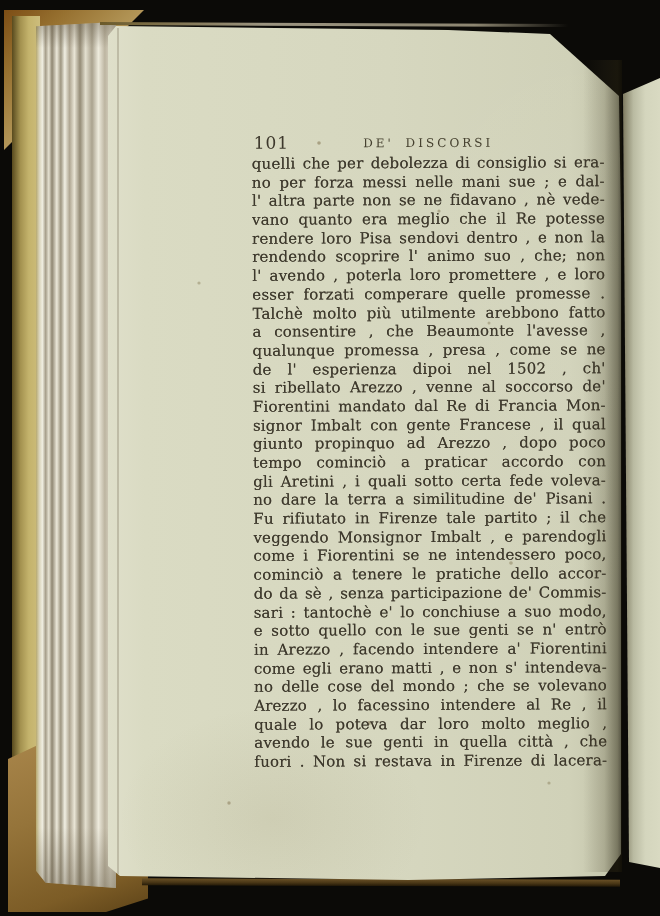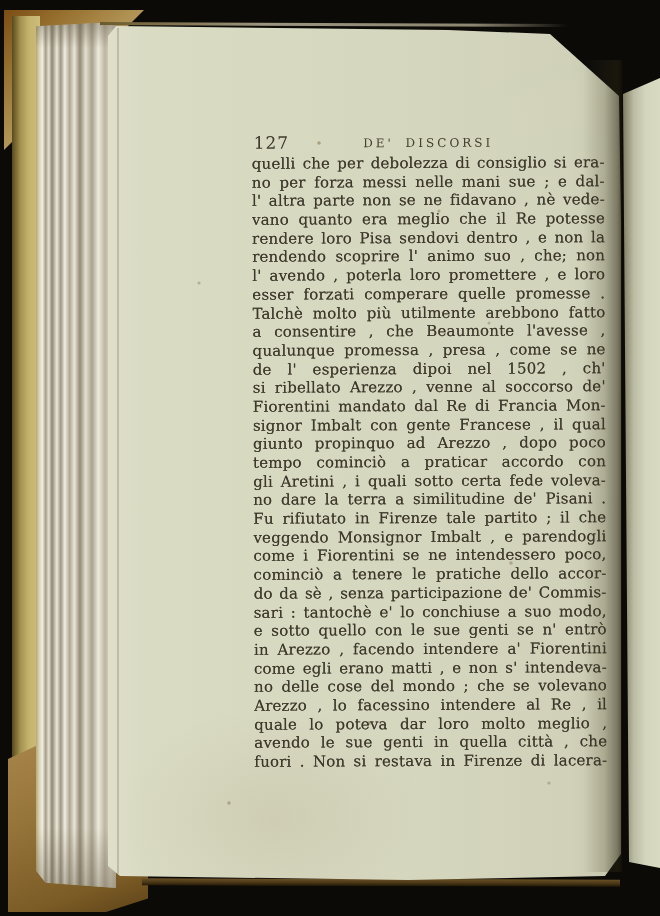--- a/index.html
+++ b/index.html
@@ -124,21 +124,21 @@
 
   <div class="top-edge-line"></div>
   <div class="bottom-edge-line"></div>
 
   <div class="main-page">
     <div class="underpage-line"></div>
     <div class="specks"></div>
 
     <div class="text-block">
       <div class="page-header">
-        <span class="page-num">127</span>
+        <span class="page-num">101</span>
         <span class="running-title">DE' DISCORSI</span>
       </div>
       <div class="body-text">
         <div class="line">quelli che per debolezza di consiglio si era-</div>
         <div class="line">no per forza messi nelle mani sue ; e dal-</div>
         <div class="line">l' altra parte non se ne fidavano , nè vede-</div>
         <div class="line">vano quanto era meglio che il Re potesse</div>
         <div class="line">rendere loro Pisa sendovi dentro , e non la</div>
         <div class="line">rendendo scoprire l' animo suo , che; non</div>
         <div class="line">l' avendo , poterla loro promettere , e loro</div>

